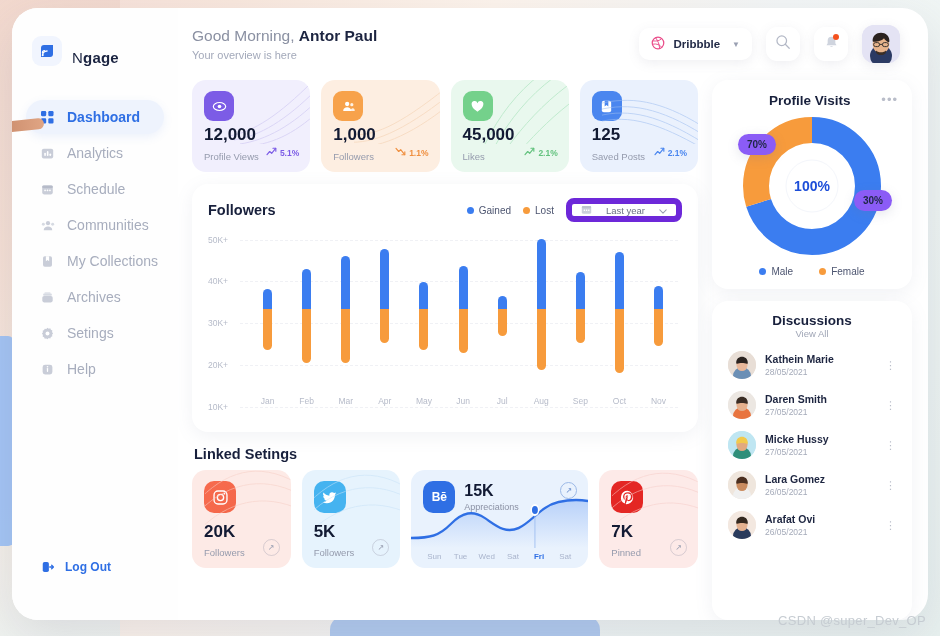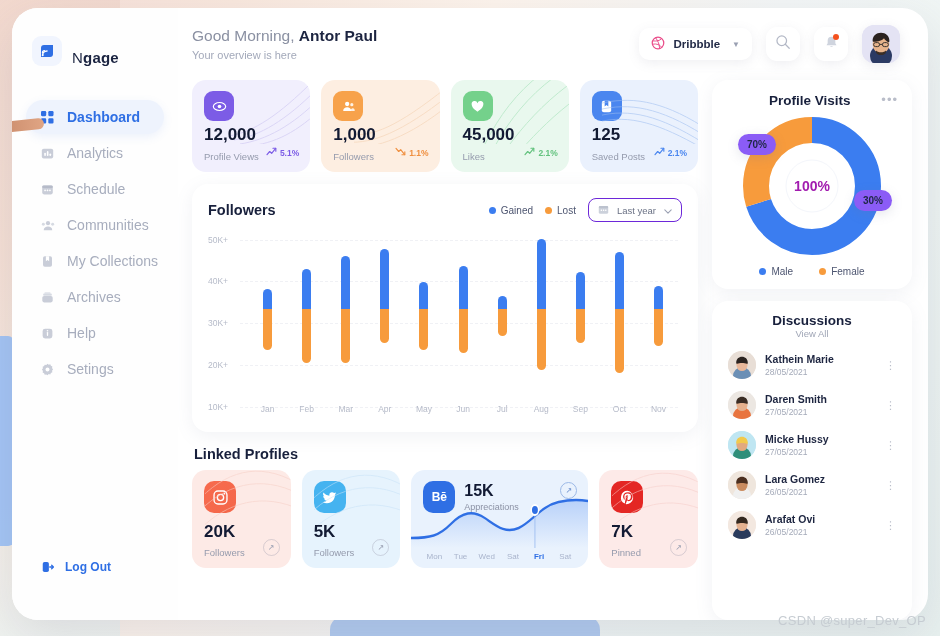--- a/index.html
+++ b/index.html
@@ -147,40 +147,40 @@
   .panel {
     background: #fff; border-radius: 16px;
     box-shadow: 0 4px 18px rgba(120,125,160,.10);
   }
   .chart-card { padding: 14px 16px 10px 16px; height: 248px; display: flex; flex-direction: column; }
   .chart-head { display: flex; align-items: center; gap: 12px; }
   .chart-title { font-size: 14.5px; font-weight: 700; color: #18203c; flex: 1; }
   .legend { display: flex; align-items: center; gap: 5px; font-size: 10px; color: #4d5570; }
   .legend .dot { width: 7px; height: 7px; border-radius: 50%; }
   .range-btn {
-    display: flex; align-items: center; gap: 8px; height: 24px; padding: 0 9px;
-    border: 1px solid #6d28d9; border-radius: 8px; font-size: 9.5px; color: #6b7285;
+    display: flex; align-items: center; gap: 14px; height: 24px; padding: 0 9px;
+    border: 6px solid #6d28d9; border-radius: 8px; font-size: 9.5px; color: #6b7285;
     cursor: pointer; background:#fff;
   }
 
   .plot { flex: 1; position: relative; margin-top: 10px; }
   .ylab {
     position: absolute; left: 0; font-size: 8.5px; color: #b6bbc9;
     transform: translateY(-50%);
   }
   .gridline { position: absolute; left: 32px; right: 4px; border-top: 1px dashed #f0f1f5; }
   .bars { position: absolute; left: 40px; right: 4px; top: 0; bottom: 22px; display: flex; align-items: flex-end; }
   .barcol { flex: 1; display: flex; justify-content: center; position: relative; height: 100%; }
   .bar {
     position: absolute; width: 9px; border-radius: 5px; overflow: hidden;
     display: flex; flex-direction: column;
   }
   .bar .up { background: #3b7df0; }
   .bar .dn { background: #f79b3c; }
-  .xlabels { position: absolute; left: 40px; right: 4px; bottom: 8px; display: flex; }
+  .xlabels { position: absolute; left: 40px; right: 4px; bottom: 16px; display: flex; }
   .xlabels span { flex: 1; text-align: center; font-size: 8.5px; color: #b6bbc9; }
 
   
   .linked-title { font-size: 14.5px; font-weight: 700; color: #18203c; margin: 2px 0 0 2px; }
   .linked-row { display: flex; gap: 11px; margin-top: 8px; }
   .lp {
     flex: 1; height: 98px; border-radius: 14px; padding: 11px 12px;
     position: relative; overflow: hidden;
   }
   .lp.wide { flex: 2.05; }
@@ -333,36 +333,36 @@
               <rect x="2.6" y="3.2" width="10.8" height="2.6" rx="1.3" fill="#d6dae2"></rect>
               <rect x="4.2" y="1.4" width="7.6" height="2.2" rx="1.1" fill="#dfe2e9"></rect>
             </svg>
         </span>
         <span>Archives</span>
       </div>
 
       <div class="nav-item">
         <span class="nav-icon">
           <svg width="13" height="13" viewBox="0 0 16 16">
+              <path d="M8 0.8l1.5 1.2 1.9-.4.8 1.8 1.8.8-.4 1.9L14.8 8l-1.2 1.5.4 1.9-1.8.8-.8 1.8-1.9-.4L8 15.2 6.5 14l-1.9.4-.8-1.8-1.8-.8.4-1.9L1.2 8l1.2-1.5-.4-1.9 1.8-.8.8-1.8 1.9.4z" fill="#c9cdd8"></path>
+              <circle cx="8" cy="8" r="2.4" fill="#fff"></circle>
+            </svg>
+        </span>
+        <span>Setings</span>
+      </div>
+
+      <div class="nav-item">
+        <span class="nav-icon">
+          <svg width="13" height="13" viewBox="0 0 16 16">
               <rect x="2" y="2" width="12" height="12" rx="3" fill="#c9cdd8"></rect>
               <rect x="7.2" y="6" width="1.6" height="5" rx=".8" fill="#fff"></rect>
               <circle cx="8" cy="4.6" r="1" fill="#fff"></circle>
             </svg>
         </span>
         <span>Help</span>
-      </div>
-
-      <div class="nav-item">
-        <span class="nav-icon">
-          <svg width="13" height="13" viewBox="0 0 16 16">
-              <path d="M8 0.8l1.5 1.2 1.9-.4.8 1.8 1.8.8-.4 1.9L14.8 8l-1.2 1.5.4 1.9-1.8.8-.8 1.8-1.9-.4L8 15.2 6.5 14l-1.9.4-.8-1.8-1.8-.8.4-1.9L1.2 8l1.2-1.5-.4-1.9 1.8-.8.8-1.8 1.9.4z" fill="#c9cdd8"></path>
-              <circle cx="8" cy="8" r="2.4" fill="#fff"></circle>
-            </svg>
-        </span>
-        <span>Setings</span>
       </div>
     </nav>
 
     <div class="logout">
       <span class="nav-icon">
         <svg width="14" height="14" viewBox="0 0 16 16">
             <rect x="2" y="2.4" width="7" height="11.2" rx="2" fill="#2f6fe4"></rect>
             <path d="M10 8h4M12.2 6l2 2-2 2" stroke="#2f6fe4" stroke-width="1.5" fill="none" stroke-linecap="round" stroke-linejoin="round"></path>
           </svg>
       </span>
@@ -662,21 +662,21 @@
                 <span>Jul</span>
                 <span>Aug</span>
                 <span>Sep</span>
                 <span>Oct</span>
                 <span>Nov</span>
               </div>
           </div>
         </section>
 
         <section>
-          <div class="linked-title">Linked Profiles</div>
+          <div class="linked-title">Linked Setings</div>
           <div class="linked-row">
 
             <div class="lp" style="background:#fdeae6">
               <svg class="stat-spark" width="90" height="80" viewBox="0 0 90 80" fill="none" stroke="#f6cfc6" stroke-width="1">
                 <path d="M-10 40C20 6 54 -2 90 18"></path>
                   <path d="M-10 52C18 20 56 10 94 30"></path>
                   <path d="M-6 66C22 38 58 28 96 46"></path>
               </svg>
               <div class="lp-icon" style="background:linear-gradient(135deg,#f76b4e,#f4674a)">
                 <svg width="17" height="17" viewBox="0 0 20 20">
@@ -721,21 +721,21 @@
                       <stop offset="0" stop-color="#3b7df0" stop-opacity=".28"></stop>
                       <stop offset="1" stop-color="#3b7df0" stop-opacity="0"></stop>
                     </linearGradient>
                   </defs>
                 <path d="M0 44C26 44 38 42 54 30C70 18 84 16 100 24C116 32 128 40 146 34C164 28 176 12 200 8C218 5 232 6 240 7V54H0Z" fill="url(#beg)"></path>
                 <path d="M0 44C26 44 38 42 54 30C70 18 84 16 100 24C116 32 128 40 146 34C164 28 176 12 200 8C218 5 232 6 240 7" fill="none" stroke="#2f6fe4" stroke-width="2.4"></path>
                 <line x1="168" y1="16" x2="168" y2="54" stroke="#9dbdf0" stroke-width="1"></line>
                 <circle cx="168" cy="16" r="5" fill="#2f6fe4" stroke="#fff" stroke-width="2"></circle>
               </svg>
               <div class="be-days" id="be-days">
-                  <span>Mon</span>
+                  <span>Sun</span>
                   <span>Tue</span>
                   <span>Wed</span>
                   <span>Sat</span>
                   <span class="on">Fri</span>
                   <span>Sat</span>
                 </div>
             </div>
 
             <div class="lp" style="background:#fdeae8">
               <svg class="stat-spark" width="90" height="80" viewBox="0 0 90 80" fill="none" stroke="#f6cdc9" stroke-width="1">
@@ -772,21 +772,21 @@
                 <circle r="31" fill="#fff"></circle>
                 <circle r="26" fill="#fff" stroke="#f4f6fb" stroke-width="1"></circle>
               </g>
             </svg>
             <div class="pill" style="left:12px;top:22px">
               <span>70%</span>
             </div>
             <div class="pill" style="right:6px;top:78px">
               <span>30%</span>
             </div>
-            <div style="position:absolute;left:50%;top:50%;transform:translate(-50%,-50%);font-size:14px;font-weight:700;color:#a21caf">100%</div>
+            <div style="position:absolute;left:50%;top:50%;transform:translate(-50%,-50%);font-size:14px;font-weight:700;color:#1d4ed8">100%</div>
           </div>
 
           <div class="pv-legend">
             <div>
               <span class="dot" style="background:#3b7df0"></span>
               <span>Male</span>
             </div>
             <div>
               <span class="dot" style="background:#f79b3c"></span>
               <span>Female</span>

